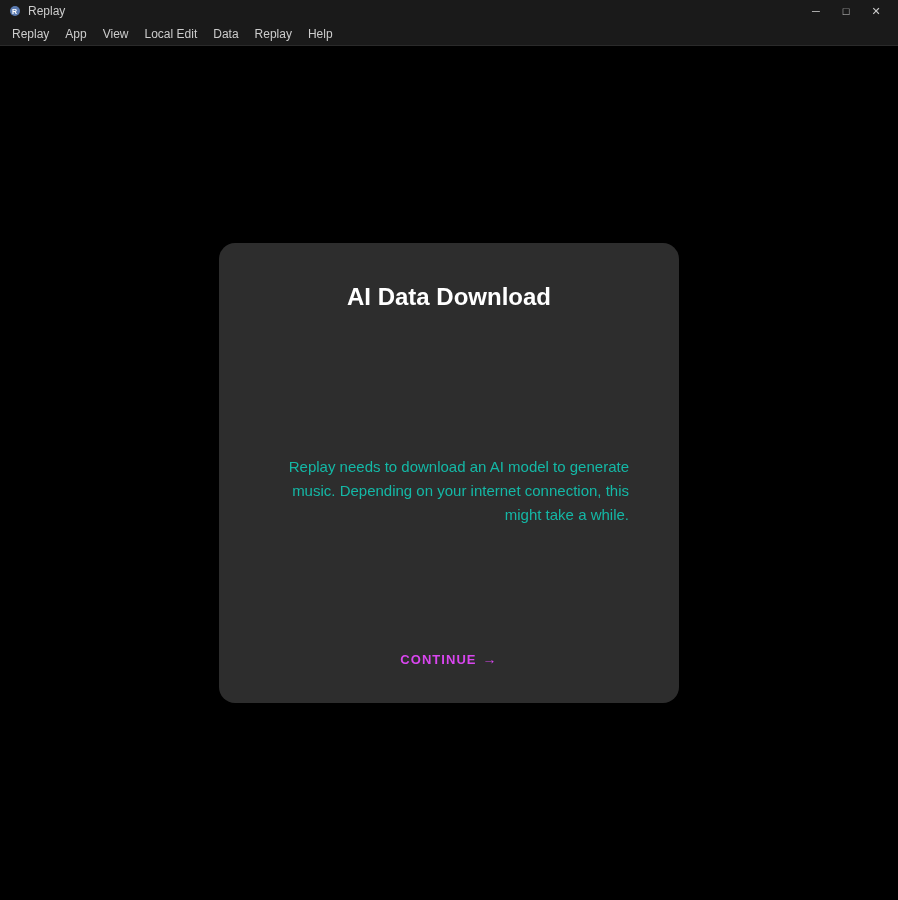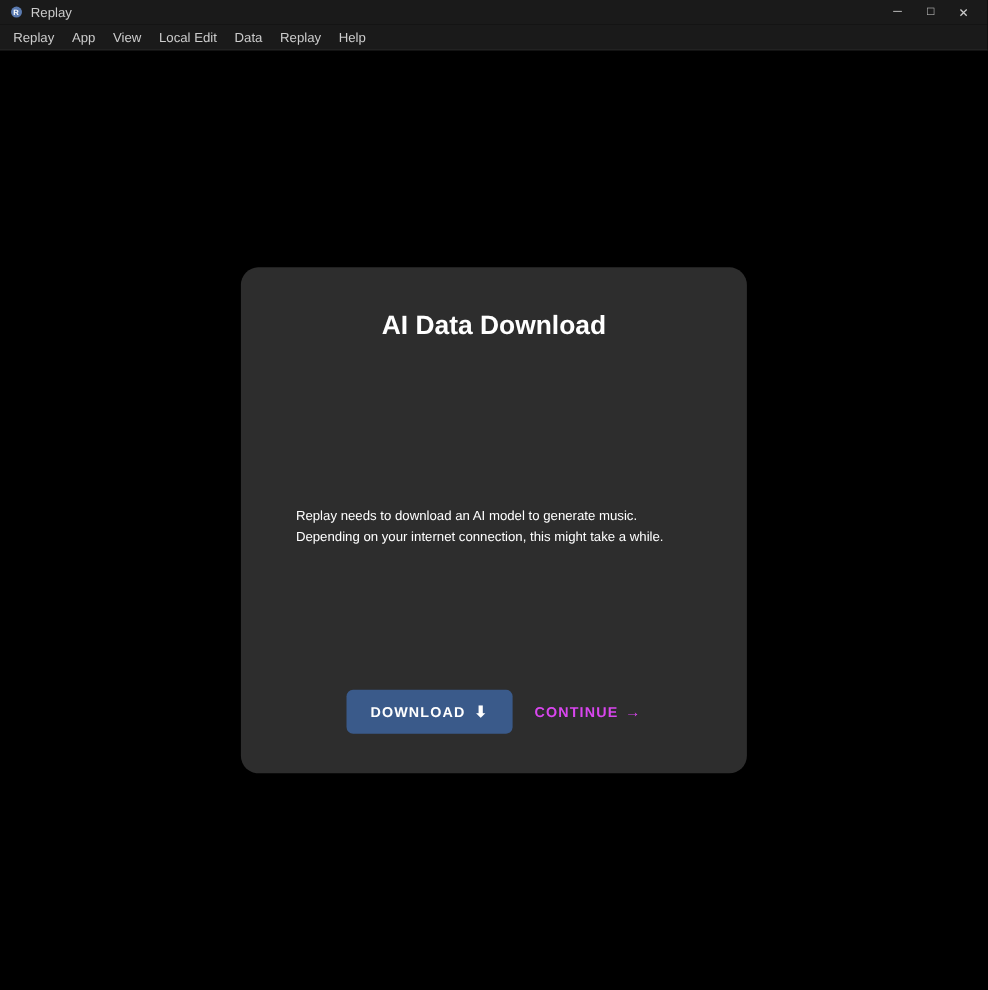--- a/index.html
+++ b/index.html
@@ -122,24 +122,24 @@
     }
 
     .dialog-body {
       flex: 1;
       display: flex;
       align-items: center;
       justify-content: center;
     }
 
     .dialog-description {
-      color: #ffffff;
-      font-size: 12px;
+      color: #14b8a6;
+      font-size: 15px;
       line-height: 1.6;
-      text-align: left;
+      text-align: right;
       max-width: 360px;
     }
 
     .dialog-actions {
       display: flex;
       align-items: center;
       gap: 20px;
       margin-top: 20px;
     }
 
@@ -211,23 +211,19 @@
 
 <div class="main-content">
   <div class="dialog-card">
     <h1 class="dialog-title">AI Data Download</h1>
 
     <div class="dialog-body">
       <p class="dialog-description">Replay needs to download an AI model to generate music. Depending on your internet connection, this might take a while.</p>
     </div>
 
     <div class="dialog-actions">
-      <button class="btn-download">
-        <span>DOWNLOAD</span>
-        <span class="download-icon">⬇</span>
-      </button>
       <button class="btn-continue">
         <span>CONTINUE</span>
         <span class="arrow-icon">→</span>
       </button>
     </div>
   </div>
 </div>
 
 </body></html>

